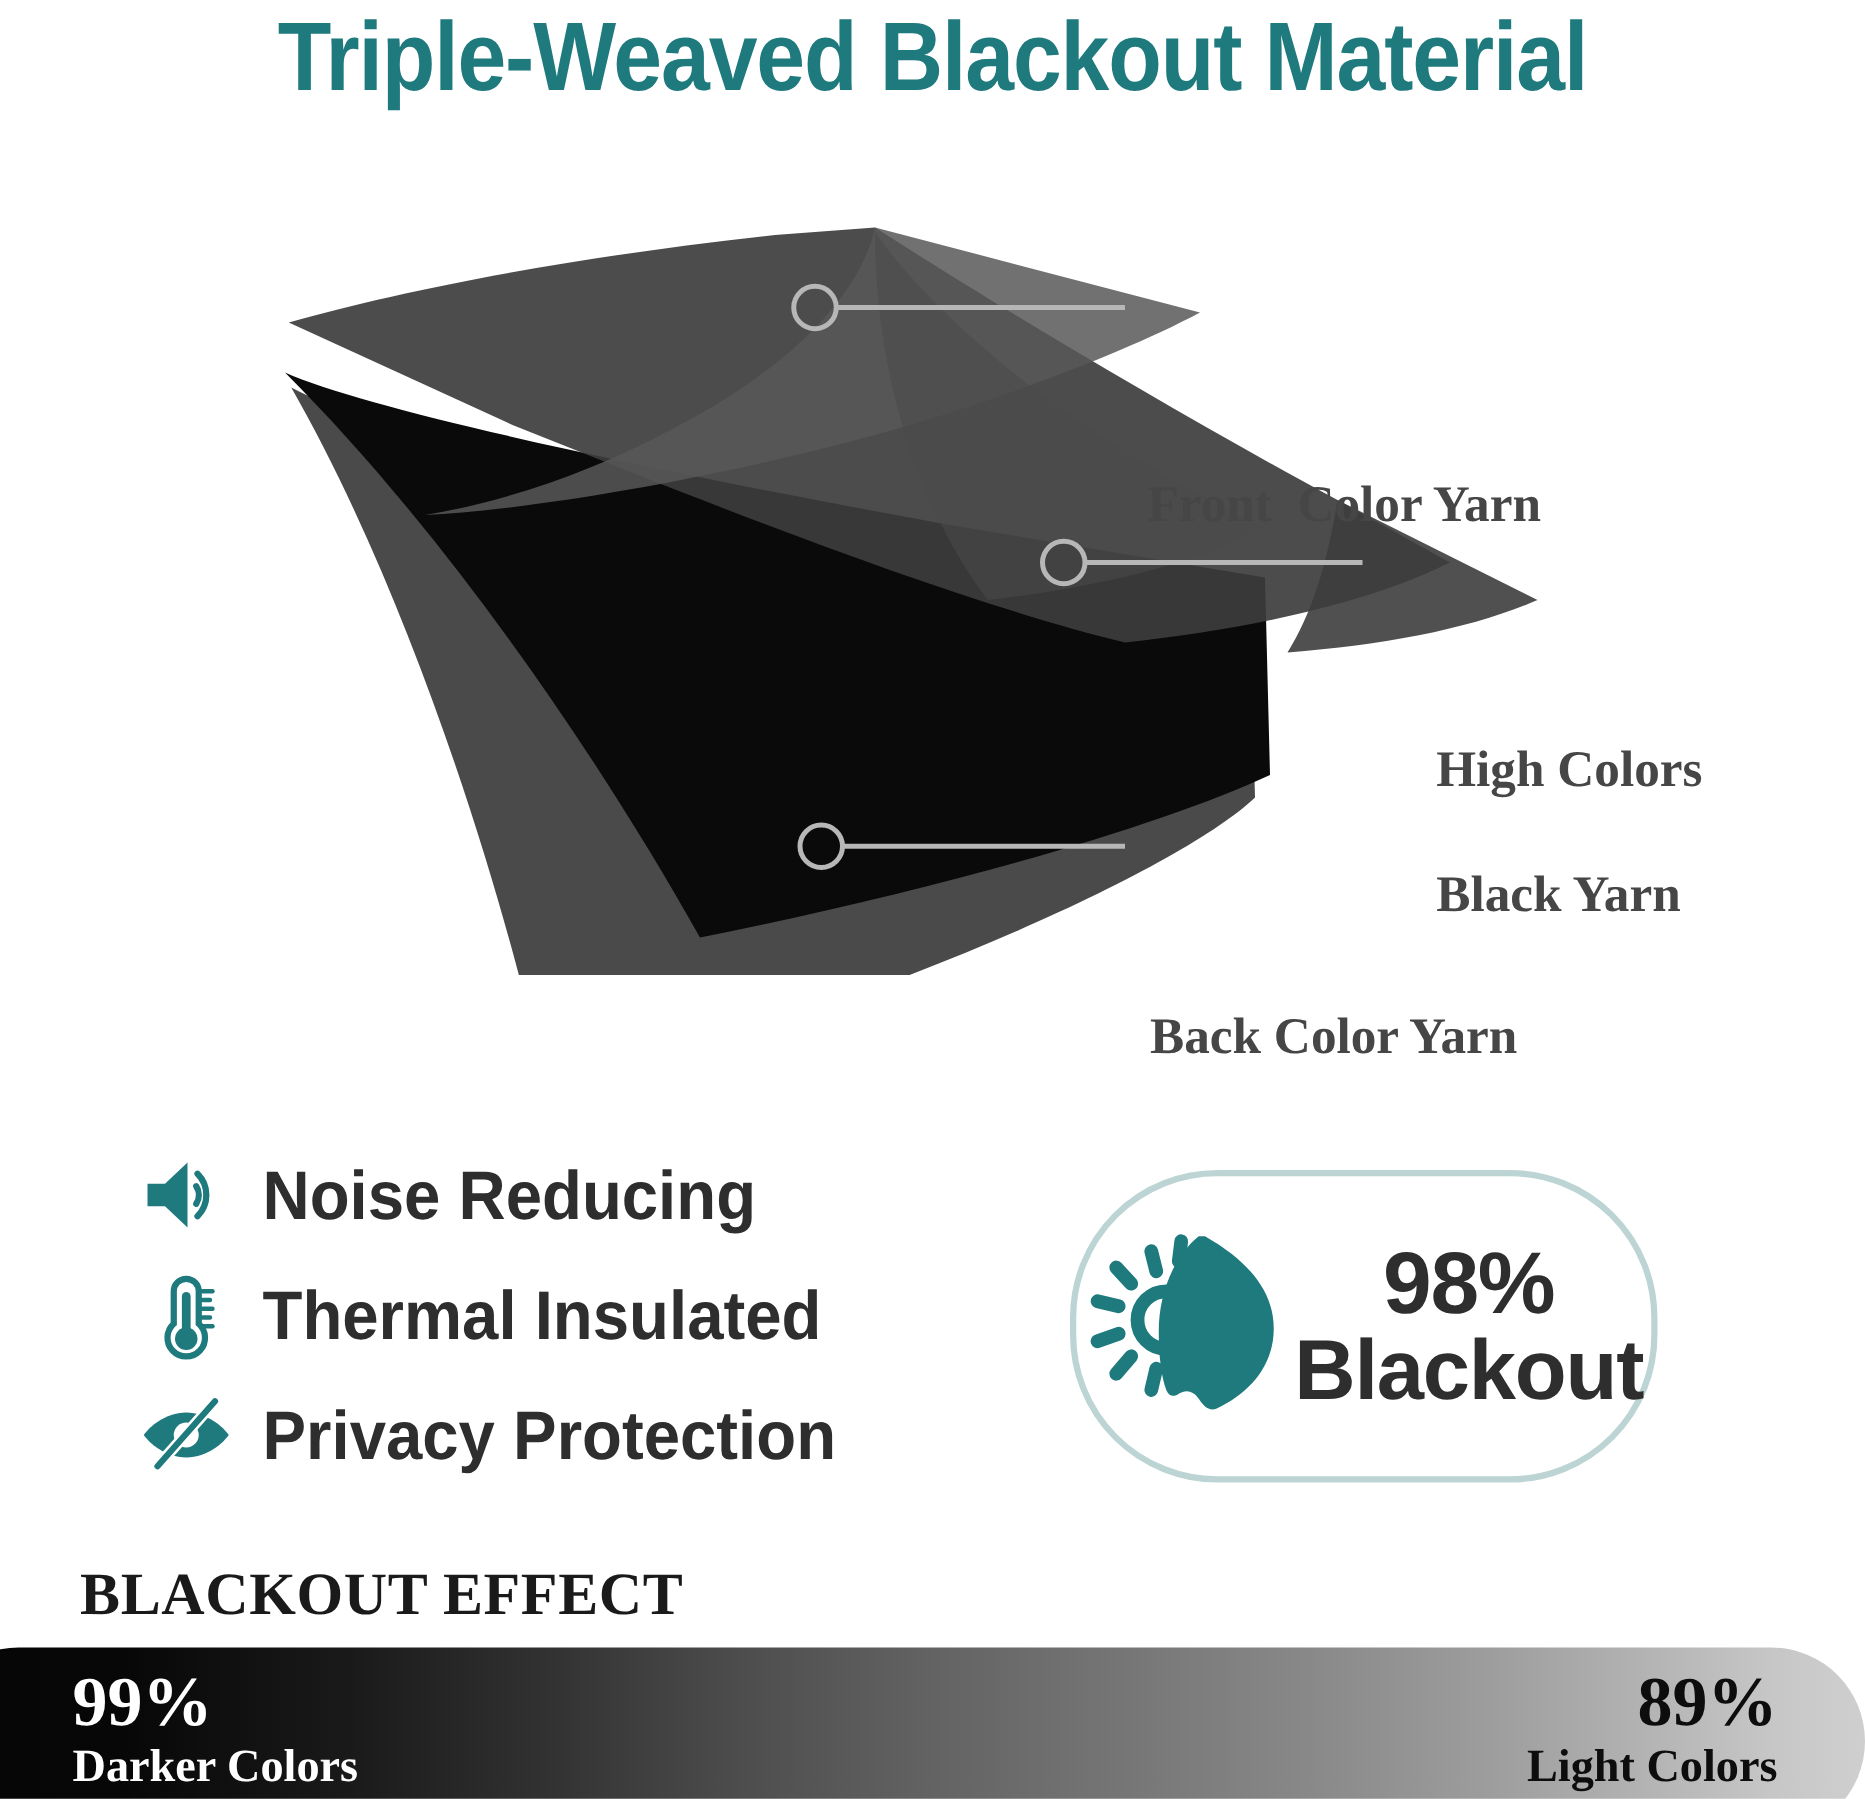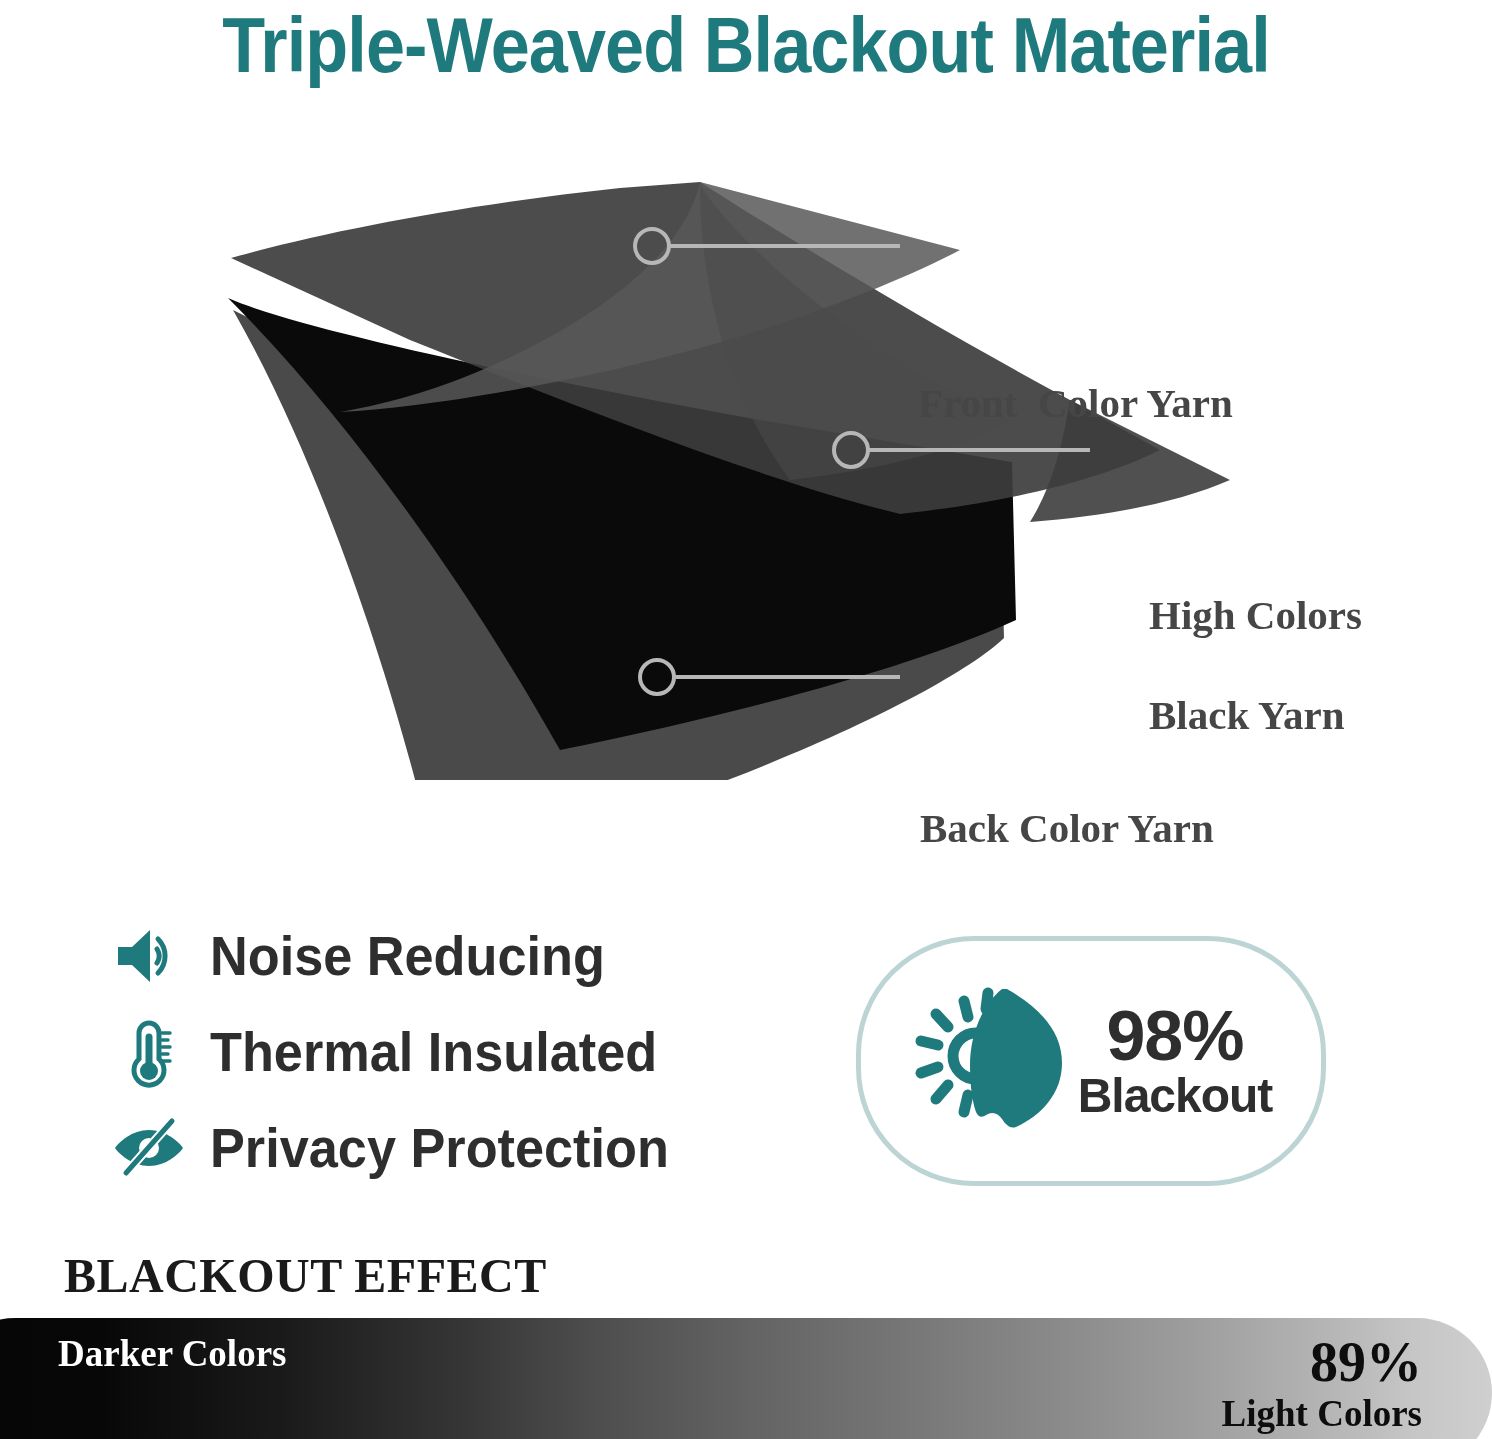--- a/index.html
+++ b/index.html
@@ -111,21 +111,21 @@
     margin-right: 8px;
   }
   #badge-text {
     font-family: "Liberation Sans", sans-serif;
     font-weight: bold;
     color: #2e2e2e;
     text-align: center;
     line-height: 1.02;
   }
   #badge-pct { font-size: 70px; display: block; letter-spacing: -1px; }
-  #badge-word { font-size: 48px; display: block; letter-spacing: -1px; }
+  #badge-word { font-size: 68px; display: block; letter-spacing: -1px; }
 
   
   #effect-title {
     position: absolute;
     left: 64px;
     top: 1248px;
     font-family: "Liberation Serif", serif;
     font-weight: bold;
     font-size: 48px;
     line-height: 56px;
@@ -302,19 +302,20 @@
   <span id="badge-text">
     <span id="badge-pct">98%</span>
     <span id="badge-word">Blackout</span>
   </span>
 </div>
 
 <div id="effect-title">BLACKOUT EFFECT</div>
 
 <div id="effect-bar">
   <span class="bar-block" id="bar-left-block">
+    <span class="bar-pct">99%</span>
     <span class="bar-sub">Darker Colors</span>
   </span>
   <span class="bar-block" id="bar-right-block">
     <span class="bar-pct">89%</span>
     <span class="bar-sub">Light Colors</span>
   </span>
 </div>
 
 </body></html>

